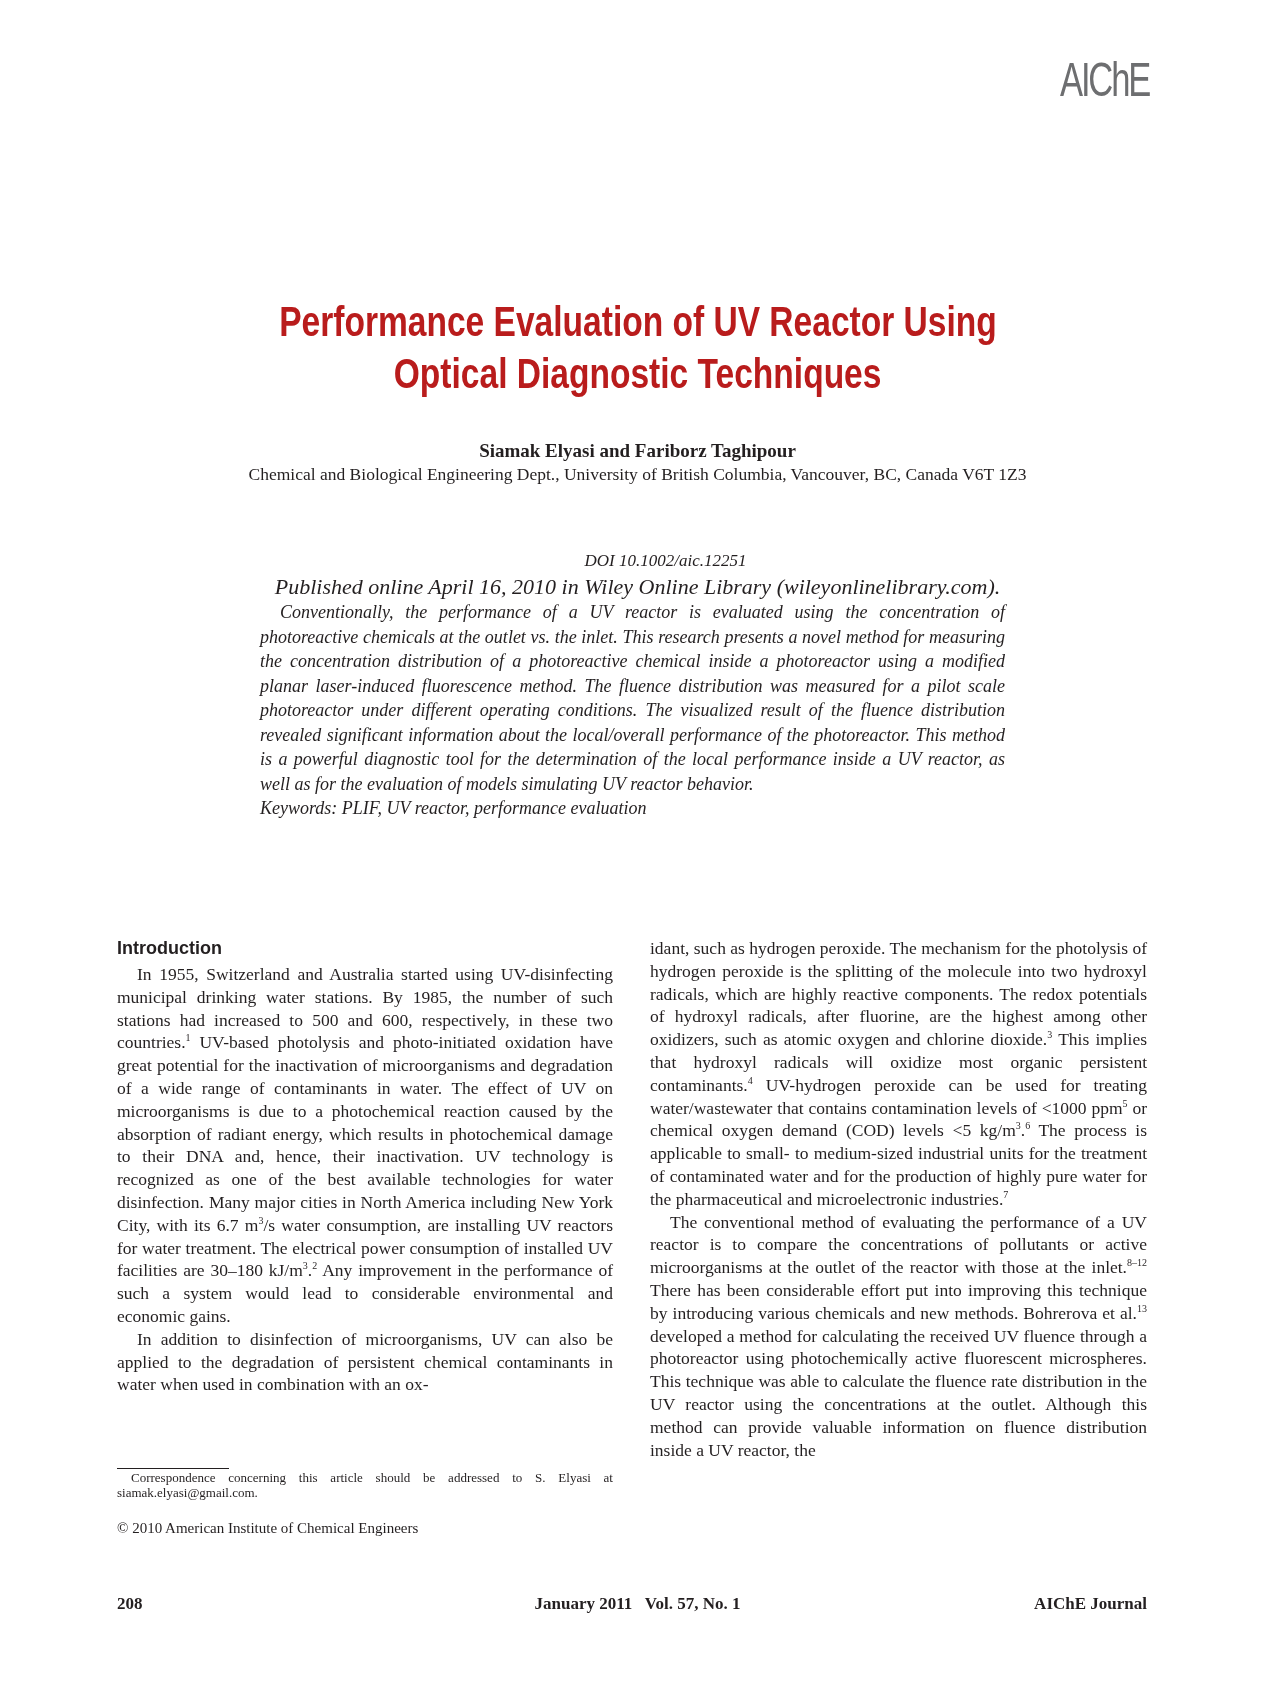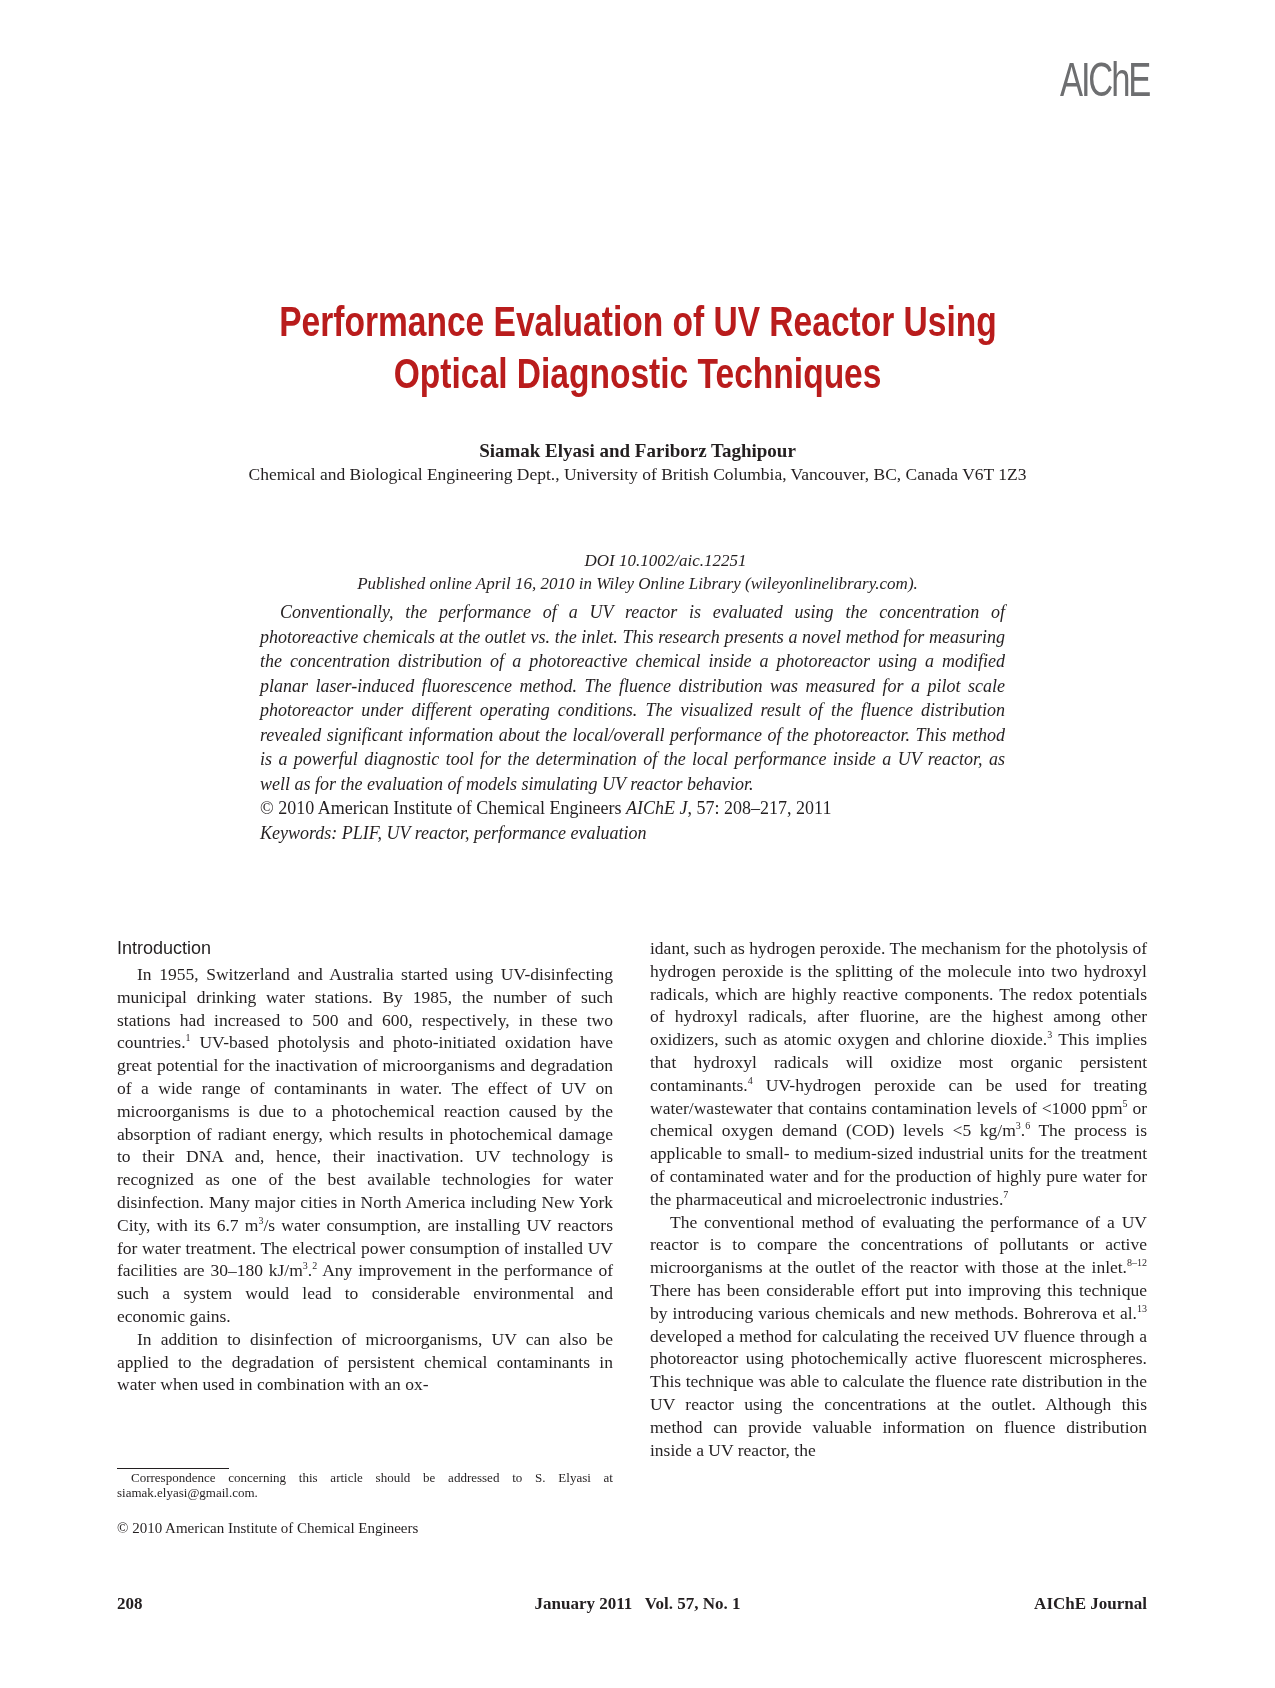--- a/index.html
+++ b/index.html
@@ -3,32 +3,32 @@
 <meta charset="utf-8">
 <style>
   html, body { margin: 0; padding: 0; background: #ffffff; }
   body { width: 1275px; height: 1688px; position: relative; overflow: hidden; color: #231f20; font-family: "Liberation Serif", serif; }
   .logo { position: absolute; left: 1060px; top: 52px; font-family: "Liberation Sans", sans-serif; font-size: 48px; color: #6d6e70; letter-spacing: -3px; transform: scaleX(0.72); transform-origin: left top; font-weight: normal; }
   .title { position: absolute; left: 0; width: 1275px; top: 295px; text-align: center; font-family: "Liberation Sans", sans-serif; font-weight: bold; font-size: 43px; line-height: 52px; color: #b91c1c; }
   .title span { display: inline-block; transform: scaleX(0.78); transform-origin: center top; white-space: nowrap; }
   .authors { position: absolute; left: 0; width: 1275px; top: 440px; text-align: center; font-size: 19px; font-weight: bold; }
   .affil { position: absolute; left: 0; width: 1275px; top: 464px; text-align: center; font-size: 17.5px; }
   .doi { position: absolute; left: 0; width: 1275px; top: 551px; text-align: center; font-size: 17px; font-style: italic; margin-left: 28px; }
-  .pubinfo { position: absolute; left: 0; width: 1275px; top: 574px; text-align: center; font-size: 17px; font-style: italic; }
+  .pubinfo { position: absolute; left: 0; width: 1275px; top: 574px; text-align: center; font-size: 22px; font-style: italic; }
   .abstract { position: absolute; left: 260px; width: 745px; top: 600px; font-size: 18px; line-height: 24.5px; font-style: italic; text-align: justify; text-align-last: justify; }
   .abstract p { margin: 0; text-indent: 20px; text-align-last: left; }
   .abstract .copy { font-style: normal; text-indent: 0; }
   .abstract .copy i { font-style: italic; }
   .abstract .kw { text-indent: 0; }
   .col { position: absolute; font-size: 17.5px; line-height: 22.8px; text-align: justify; }
   .col-left { left: 117px; width: 496px; top: 937px; }
   .col-right { left: 650px; width: 497px; top: 937px; }
   .col p { margin: 0; text-indent: 20px; }
   .col p.noindent { text-indent: 0; }
-  .heading { font-family: "Liberation Sans", sans-serif; font-weight: normal; font-size: 18px; margin: 0 0 4px 0; line-height: 22px; }
+  .heading { font-family: "Liberation Sans", sans-serif; font-weight: bold; font-size: 18px; margin: 0 0 4px 0; line-height: 22px; }
   sup { font-size: 10px; line-height: 0; vertical-align: super; }
   .fn-rule { position: absolute; left: 117px; top: 1468px; width: 112px; border-top: 1px solid #231f20; }
   .footnote { position: absolute; left: 117px; width: 496px; top: 1470px; font-size: 13px; line-height: 15px; text-align: justify; }
   .footnote span.ind { display: inline-block; width: 14px; }
   .copyright-left { position: absolute; left: 117px; top: 1520px; font-size: 15px; }
   .footer { position: absolute; top: 1594px; font-size: 17px; font-weight: bold; }
   .footer.left { left: 117px; }
   .footer.center { left: 0; width: 1275px; text-align: center; }
   .footer.right { right: 128px; }
 </style>
@@ -43,21 +43,20 @@
 </div>
 
 <div class="authors">Siamak Elyasi and Fariborz Taghipour</div>
 <div class="affil">Chemical and Biological Engineering Dept., University of British Columbia, Vancouver, BC, Canada V6T 1Z3</div>
 
 <div class="doi">DOI 10.1002/aic.12251</div>
 <div class="pubinfo">Published online April 16, 2010 in Wiley Online Library (wileyonlinelibrary.com).</div>
 
 <div class="abstract">
   <p>Conventionally, the performance of a UV reactor is evaluated using the concentration of photoreactive chemicals at the outlet vs. the inlet. This research presents a novel method for measuring the concentration distribution of a photoreactive chemical inside a photoreactor using a modified planar laser-induced fluorescence method. The fluence distribution was measured for a pilot scale photoreactor under different operating conditions. The visualized result of the fluence distribution revealed significant information about the local/overall performance of the photoreactor. This method is a powerful diagnostic tool for the determination of the local performance inside a UV reactor, as well as for the evaluation of models simulating UV reactor behavior.</p>
-  <p class="copy"><span>© 2010 American Institute of Chemical Engineers </span><i>AIChE J</i><span>, 57: 208–217, 2011</span></p>
   <p class="kw">Keywords: PLIF, UV reactor, performance evaluation</p>
 </div>
 
 <div class="col col-left">
   <div class="heading">Introduction</div>
   <p><span>In 1955, Switzerland and Australia started using UV-disinfecting municipal drinking water stations. By 1985, the number of such stations had increased to 500 and 600, respectively, in these two countries.</span><sup>1</sup><span> UV-based photolysis and photo-initiated oxidation have great potential for the inactivation of microorganisms and degradation of a wide range of contaminants in water. The effect of UV on microorganisms is due to a photochemical reaction caused by the absorption of radiant energy, which results in photochemical damage to their DNA and, hence, their inactivation. UV technology is recognized as one of the best available technologies for water disinfection. Many major cities in North America including New York City, with its 6.7 m</span><sup>3</sup><span>/s water consumption, are installing UV reactors for water treatment. The electrical power consumption of installed UV facilities are 30–180 kJ/m</span><sup>3</sup><span>.</span><sup>2</sup><span> Any improvement in the performance of such a system would lead to considerable environmental and economic gains.</span></p>
   <p>In addition to disinfection of microorganisms, UV can also be applied to the degradation of persistent chemical contaminants in water when used in combination with an ox-</p>
 </div>
 
 <div class="col col-right">

